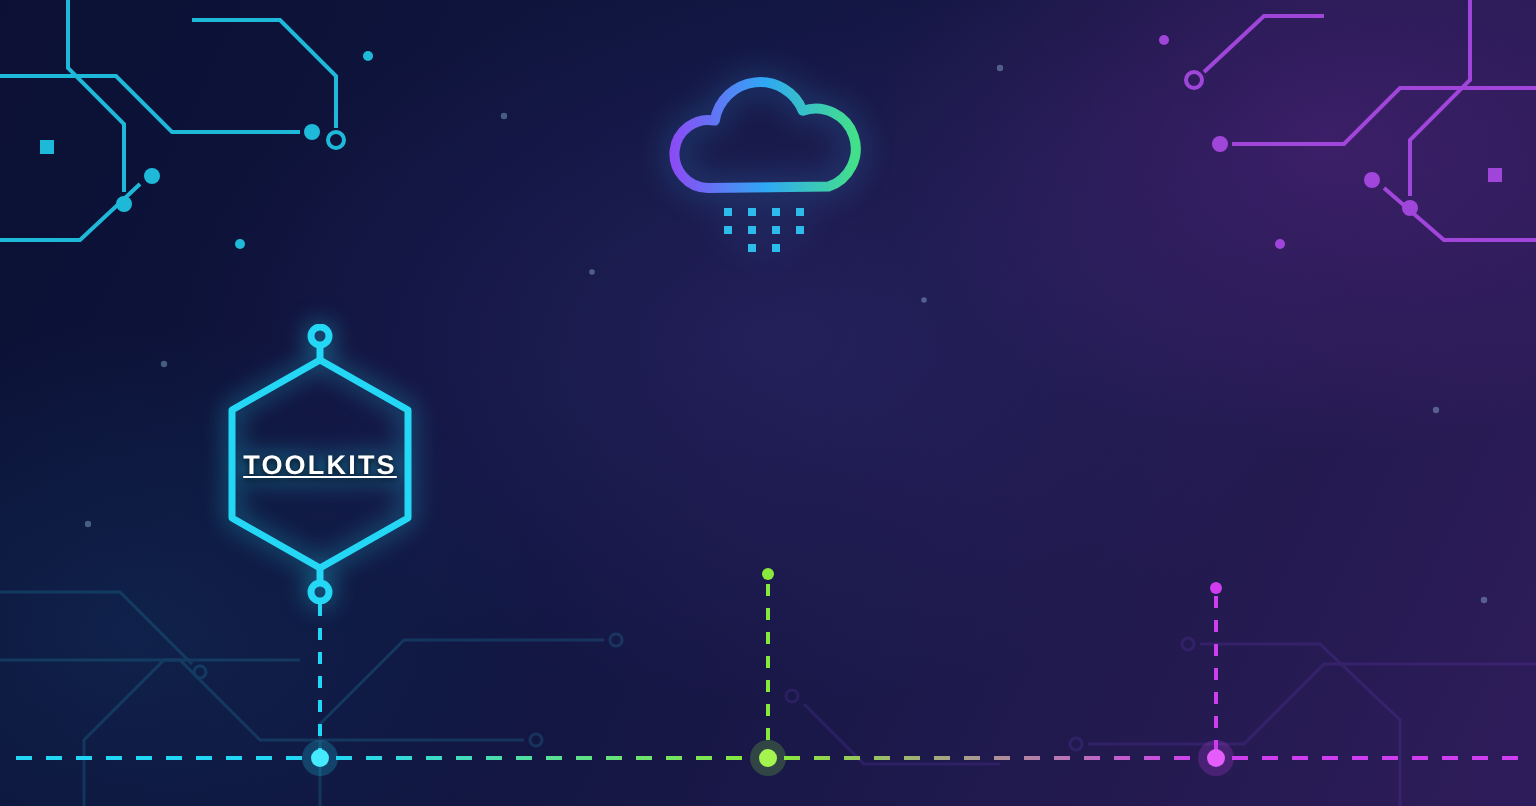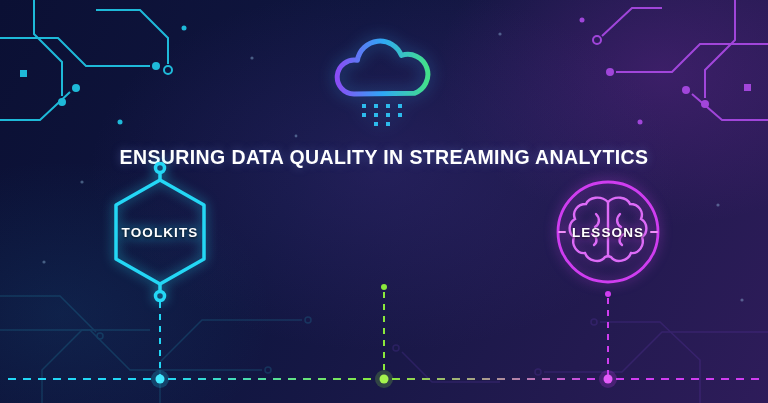--- a/index.html
+++ b/index.html
@@ -18,20 +18,21 @@
     text-shadow:0 0 10px rgba(130,160,255,.35);
   }
   .cloud-wrap{position:absolute;left:324px;top:24px;width:120px;height:120px;
     filter:drop-shadow(0 0 8px rgba(60,170,245,.45));}
   .badge{position:absolute;}
   .badge svg{display:block;}
   .badge-label{
     position:absolute;inset:0;display:flex;align-items:center;justify-content:center;
     color:#fff;font-weight:700;font-size:13.5px;letter-spacing:1.1px;
     text-shadow:0 1px 3px rgba(0,0,0,.85);
+    text-decoration:underline;
   }
   .badge-label.mid-up{transform:translateY(-5px);}
   .label-row{display:flex;align-items:center;gap:6px;}
   .side-dash{width:8px;height:2px;background:#ef8df7;border-radius:1px;}
   .glow-cyan{filter:drop-shadow(0 0 6px rgba(36,215,245,.65));}
   .glow-green{filter:drop-shadow(0 0 6px rgba(150,235,70,.55));}
   .glow-magenta{filter:drop-shadow(0 0 6px rgba(210,70,240,.6));}
 </style>
 </head>
 <body>
@@ -141,51 +142,29 @@
       <path d="M30 70 a17 17 0 1 1 3.4 -33.7 a23 23 0 0 1 44 -4.9 a15.5 15.5 0 1 1 12.9 37.9 z" fill="none" stroke="url(#cloudGrad)" stroke-width="5" stroke-linejoin="round" stroke-linecap="round"></path>
       <g stroke="#2fc4f5" stroke-width="4" stroke-dasharray="4 5" opacity="0.95">
         <line x1="40" y1="80" x2="40" y2="96"></line>
         <line x1="52" y1="80" x2="52" y2="106"></line>
         <line x1="64" y1="80" x2="64" y2="106"></line>
         <line x1="76" y1="80" x2="76" y2="96"></line>
       </g>
     </svg>
   </div>
 
-  <h1 class="title">ENSURING DATA QUALITY IN STREAMING ANALYTICS</h1>
 
   <div class="badge glow-cyan" style="left:100px;top:162px;width:120px;height:140px;">
     <svg width="120" height="140" viewBox="0 0 120 140">
       <g stroke="#24d7f5" fill="none" stroke-width="3.5" stroke-linejoin="round">
         <circle cx="60" cy="6" r="4.5"></circle>
         <line x1="60" y1="11" x2="60" y2="18"></line>
         <polygon points="60,18 104,43 104,97 60,122 16,97 16,43"></polygon>
         <line x1="60" y1="122" x2="60" y2="129"></line>
         <circle cx="60" cy="134" r="4.5"></circle>
       </g>
     </svg>
     <span class="badge-label">TOOLKITS</span>
   </div>
 
 
-  <div class="badge glow-magenta" style="left:548px;top:172px;width:120px;height:120px;">
-    <svg width="120" height="120" viewBox="0 0 120 120">
-      <circle cx="60" cy="60" r="50" fill="none" stroke="#cf3df0" stroke-width="2.8"></circle>
-      <g stroke="#dd6bf7" fill="none" stroke-width="2.4" stroke-linecap="round">
-        <path d="M60,30 C53,23 41,25 38,32 C29,32 24,40 27,47 C20,51 20,61 26,65 C23,73 29,82 37,81 C40,89 52,92 57,85 L60,84"></path>
-        <path d="M60,30 C67,23 79,25 82,32 C91,32 96,40 93,47 C100,51 100,61 94,65 C97,73 91,82 83,81 C80,89 68,92 63,85 L60,84"></path>
-        <path d="M60,30 V84"></path>
-        <path d="M48,42 C52,46 52,52 47,55"></path>
-        <path d="M72,42 C68,46 68,52 73,55"></path>
-        <path d="M44,62 C49,64 50,70 46,73"></path>
-        <path d="M76,62 C71,64 70,70 74,73"></path>
-      </g>
-    </svg>
-    <span class="badge-label">
-      <span class="label-row">
-        <span class="side-dash"></span>
-        <span>LESSONS</span>
-        <span class="side-dash"></span>
-      </span>
-    </span>
-  </div>
 
 </div>
 
 </body></html>

